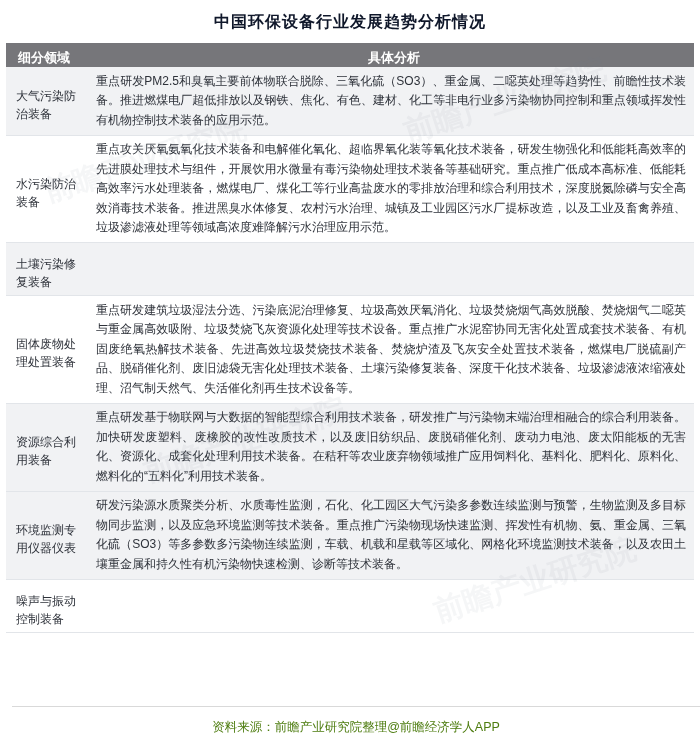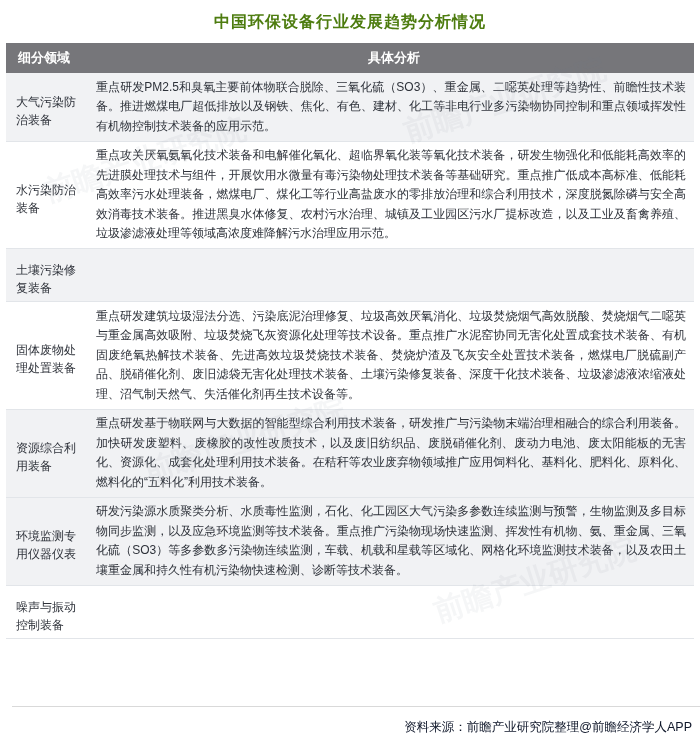--- a/index.html
+++ b/index.html
@@ -2,45 +2,45 @@
 <html><head>
 <meta charset="utf-8">
 <style>
   html,body{margin:0;padding:0;background:#ffffff;}
   .page{
     position:relative;width:700px;height:747px;background:#ffffff;
     font-family:"Liberation Sans",sans-serif;overflow:hidden;
   }
   .title{
     margin:0;padding:12px 0 10px;text-align:center;
-    font-size:16px;font-weight:bold;color:#4d7c0f;letter-spacing:1px;
+    font-size:16px;font-weight:bold;color:#0f172a;letter-spacing:1px;
   }
   .trend-table{margin:0 6px;}
   .thead{
     display:flex;background:#76767a;color:#ffffff;font-weight:bold;
-    font-size:13px;height:30px;line-height:30px;
+    font-size:13px;height:24px;line-height:30px;
   }
   .th-field{width:76px;padding-left:12px;}
   .th-analysis{flex:1;text-align:center;}
   .tr{
     display:flex;border-bottom:1px solid #e2e5e9;
     color:#2e323a;font-size:12px;background:#ffffff;
   }
   .tr.alt{background:#f1f2f4;}
   .td-field{
     width:70px;padding:12px 6px 4px 10px;display:flex;align-items:center;
     line-height:18px;flex-shrink:0;
   }
   .td-analysis{
     flex:1;padding:4.5px 8px 4.5px 4px;line-height:19.5px;text-align:justify;
   }
   .footer{
     position:absolute;left:12px;right:0;bottom:0;height:40px;background:#ffffff;
-    border-top:1px solid #d9d9d9;display:flex;justify-content:flex-end;
-    align-items:center;padding:0 8px;font-size:12.5px;color:#0f172a;
+    border-top:1px solid #d9d9d9;display:flex;justify-content:center;
+    align-items:center;padding:0 8px;font-size:12.5px;color:#4d7c0f;
   }
   .wm-layer{position:absolute;inset:0;pointer-events:none;z-index:5;}
   .wm{
     position:absolute;color:rgba(120,130,145,0.07);font-size:30px;font-weight:bold;
     transform:rotate(-18deg);white-space:nowrap;
   }
 </style>
 </head>
 <body>
 

